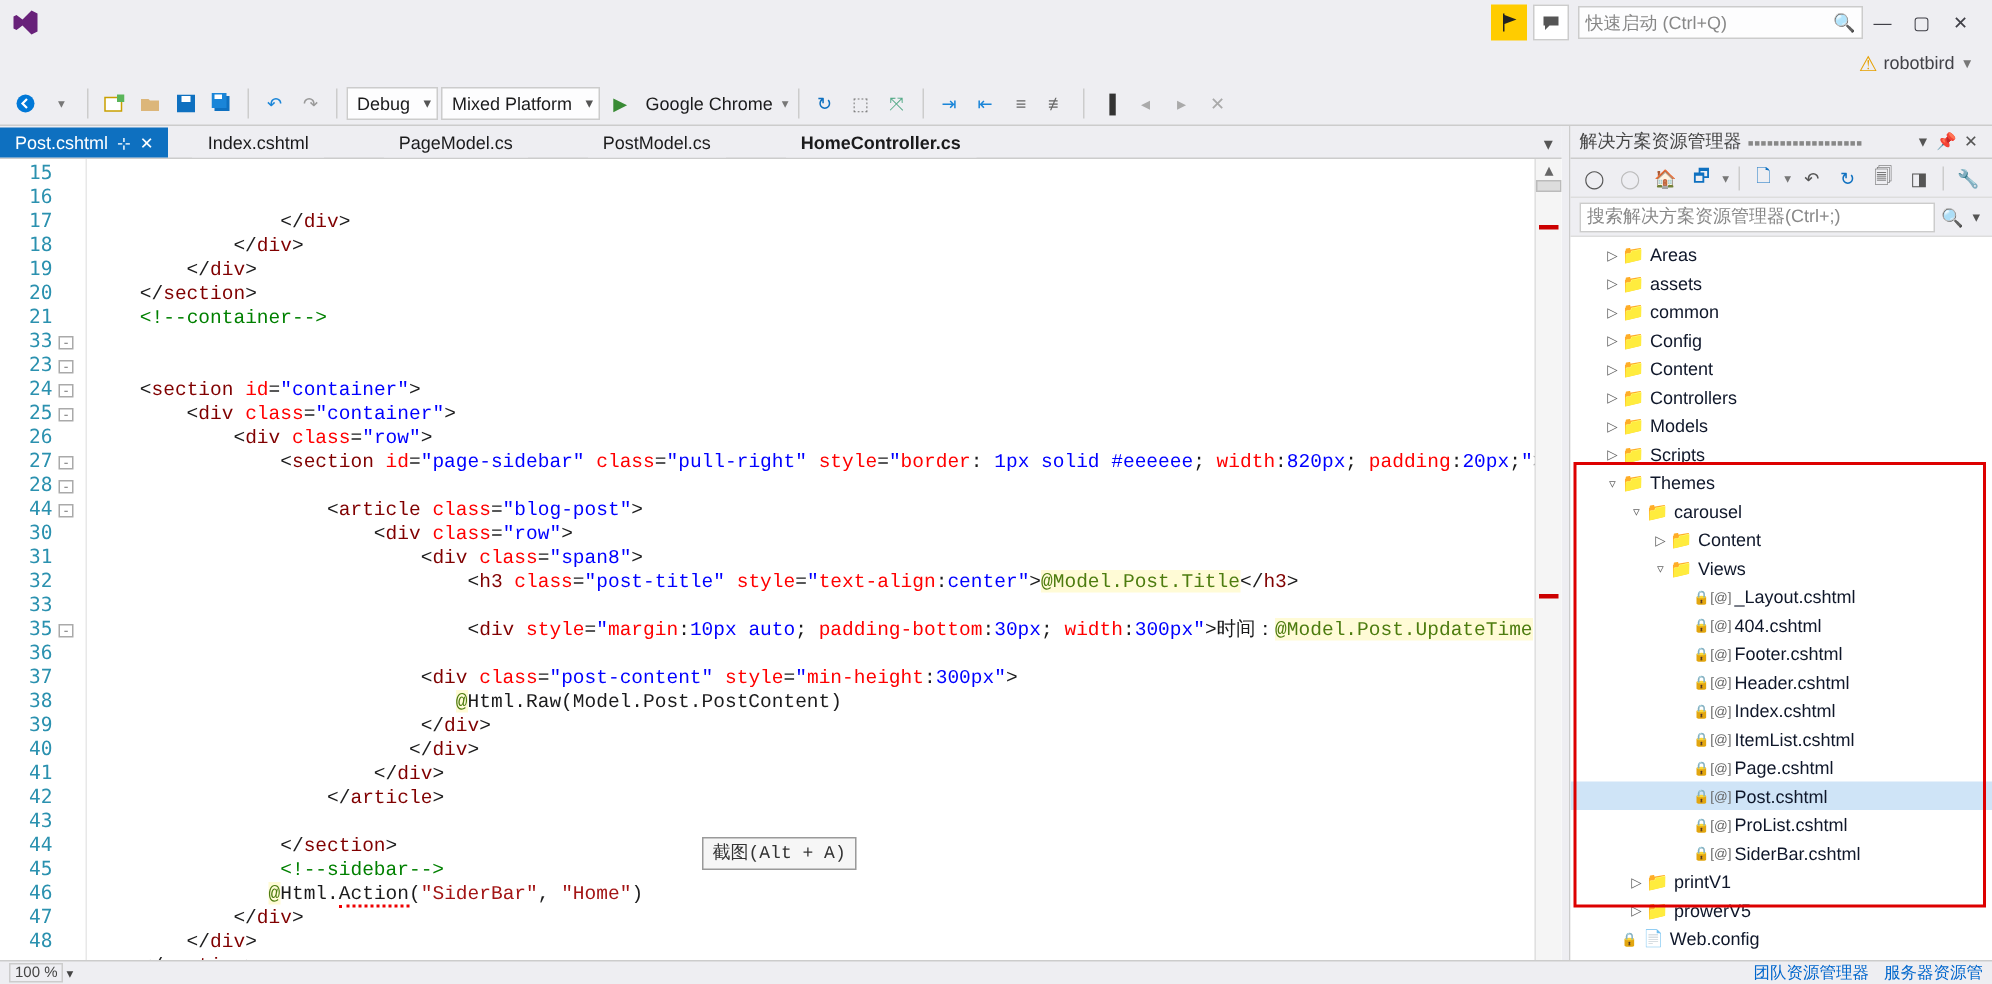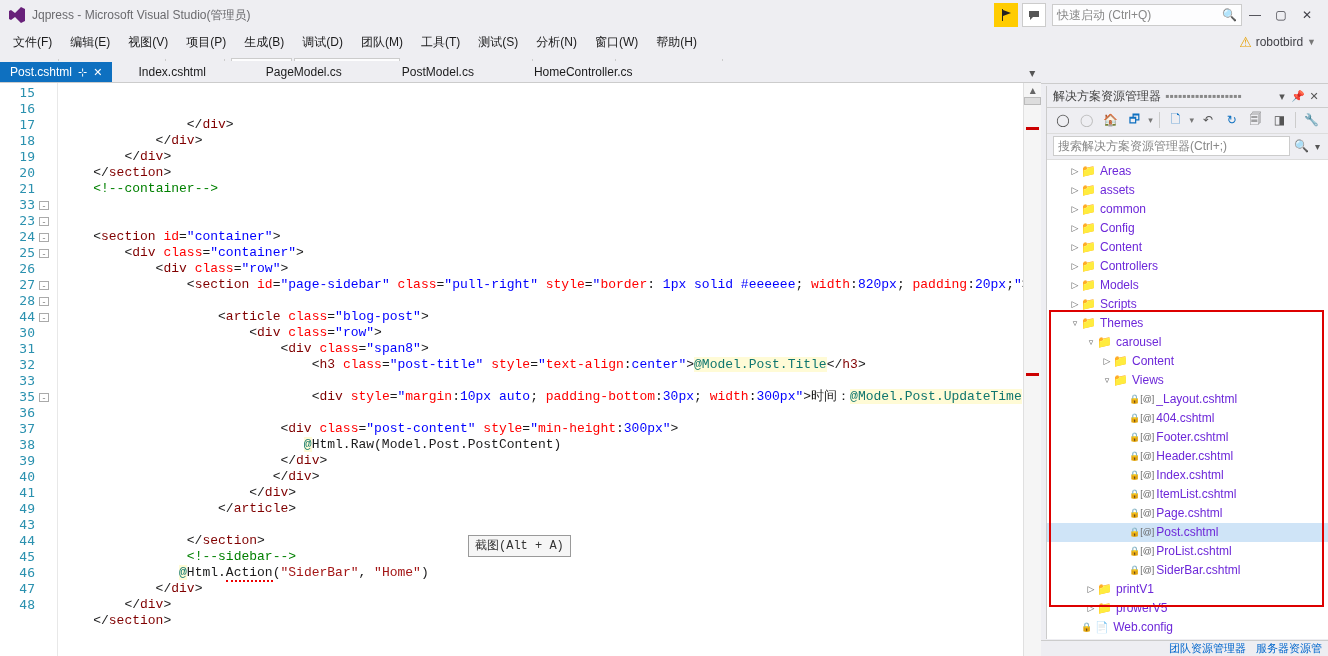--- a/index.html
+++ b/index.html
@@ -25,21 +25,21 @@
   
   .toolbar { height: 30px; background: #eeeef2; display: flex; align-items: center; padding: 0 6px; gap: 2px; border-bottom:1px solid #ccc; }
   .toolbar .tb-btn { min-width: 22px; height: 22px; display: flex; align-items: center; justify-content: center; padding: 0 3px; }
   .toolbar .sep { width:1px; height:20px; background:#ccc; margin:0 4px; }
   .toolbar select, .toolbar .combo { height: 22px; background:#fdfdfe; border:1px solid #ccc; padding:0 18px 0 6px; display:flex; align-items:center; font-size:12px; position:relative; }
   .toolbar .combo::after { content:"▾"; position:absolute; right:4px; color:#555; font-size:10px; }
   .toolbar .run-btn { color:#388a34; }
   .toolbar .run-lbl { padding:0 4px; }
 
   
-  .workspace { display: flex; height: 556px; align-items: center; }
+  .workspace { display: flex; height: 556px; }
 
   
   .editor-panel { flex: 1 1 auto; display:flex; flex-direction:column; background:#fff; min-width:0; }
   .doc-tabs { height: 22px; background:#eeeef2; display:flex; align-items:flex-end; border-bottom:1px solid #ccc; position:relative; }
   .doc-tab { padding: 3px 10px; font-size:12px; color:#1b1b1c; background:#eeeef2; white-space:nowrap; }
   .doc-tab.active { background:#0e70c0; color:#fff; display:flex; align-items:center; gap:6px; }
   .doc-tab.active .pin, .doc-tab.active .close { color:#fff; font-size:11px; }
   .doc-tabs .tabs-right { margin-left:auto; display:flex; }
   .doc-tabs .tabs-right .tb-btn { width:18px; height:18px; display:flex; align-items:center; justify-content:center; color:#555; }
 
@@ -47,21 +47,21 @@
   .splitter-vert { width:5px; background:#eeeef2; cursor:col-resize; }
   .gutter { width:58px; background:#fff; color:#2b91af; text-align:right; padding:2px 8px 2px 2px; font-family:Consolas,monospace; font-size:13px; line-height:16px; border-right:1px solid #e8e8e8; }
   .gutter .ln { height:16px; display:flex; justify-content:flex-end; align-items:center; gap:4px; }
   .gutter .fold { color:#808080; font-size:9px; width:10px; display:inline-block; text-align:center; border:1px solid #aaa; line-height:8px; height:9px; }
   .code { flex:1; font-family:Consolas,"Courier New",monospace; font-size:13px; line-height:16px; padding:2px 0 2px 4px; white-space:pre; overflow:auto; position:relative; }
   .code-line { height:16px; }
   .c-tag { color:#800000; }
   .c-attr { color:#ff0000; }
   .c-val { color:#0000ff; }
   .c-com { color:#008000; }
-  .c-razor { background:#fffbd6; color:#0f766e;font-family:Liberation Mono, monospace; }
+  .c-razor { background:#fffbd6; color:#4d7c0f;font-family:Liberation Mono, monospace; }
   .c-str { color:#a31515; }
   .c-err { border-bottom: 2px dotted #e00; }
   .tip-box { position:absolute; left:410px; top:452px; background:#f6f6f6; border:1px solid #9a9a9a; padding:2px 6px; font-size:12px; color:#333; }
 
   .right-margin { width:18px; background:#f5f5f5; border-left:1px solid #e0e0e0; position:relative; }
   .rm-up { position:absolute; top:0; left:0; right:0; height:14px; display:flex; align-items:center; justify-content:center; color:#666;}
   .rm-mark { position:absolute; left:2px; right:2px; height:3px; background:#c00; }
   .rm-split { position:absolute; top:14px; left:0; right:0; height:8px; background:#ddd; border:1px solid #bbb; }
 
   
@@ -81,37 +81,36 @@
   .highlight-box { position:absolute; border:2px solid #d00; left:2px; right:4px; top:150px; height:297px; pointer-events:none; }
   .tree-node { display:flex; align-items:center; height:19px; padding-left:6px; white-space:nowrap; }
   .tree-node.selected { background:#cfe4f7; }
   .tw { display:inline-block; width:12px; text-align:center; color:#666; font-size:9px; }
   .tw.empty { visibility:hidden; }
   .icon { width:16px; height:16px; margin-right:3px; display:inline-flex; align-items:center; justify-content:center; font-size:11px; }
   .folder-icon { color:#dcb67a; }
   .folder-icon::before { content:"📁"; font-size:12px; filter:sepia(0.4) saturate(2) hue-rotate(-10deg); }
   .file-icon::before { content:"📄"; font-size:11px; }
   .razor-small { font-size:9px; color:#666; margin-right:2px; }
-  .node-label { color:#6d28d9; }
+  .node-label { color:#0f172a; }
 
   
   .statusbar { height:16px; background:#eeeef2; display:flex; align-items:center; padding:0 6px; font-size:11px; color:#444; border-top:1px solid #ccc; }
   .zoom { border:1px solid #ccc; padding:0 3px; font-size:10px; }
   .status-right { margin-left:auto; display:flex; gap:10px; color:#0066cc; }
 </style>
 </head>
 <body>
 
 <div class="titlebar">
   <span class="vs-icon">
     <svg viewBox="0 0 18 18">
         <path fill="#68217a" d="M13 1l4 2v12l-4 2-6-6-4 3-2-1V5l2-1 4 3 6-6z"></path>
       </svg>
   </span>
-  <span class="title-text">Jqpress - Microsoft Visual Studio(管理员)</span>
   <span class="spacer"></span>
   <span class="notif-icon">
     <svg width="14" height="14" viewBox="0 0 14 14">
         <path fill="#222" d="M3 1h1v12H3zM4 2l8 3-8 3z"></path>
       </svg>
   </span>
   <span class="voice-icon">
     <svg width="14" height="14" viewBox="0 0 14 14">
         <path fill="#555" d="M2 3h10v6H6l-3 3V9H2z"></path>
       </svg>
@@ -119,34 +118,20 @@
   <div class="quicklaunch">
     <span>快速启动 (Ctrl+Q)</span>
     <span class="mag">🔍</span>
   </div>
   <div class="winbtn">—</div>
   <div class="winbtn">▢</div>
   <div class="winbtn">✕</div>
 </div>
 
 <div class="menubar">
-  <div id="menu-items" style="display: flex;">
-      <div class="menu-item">文件(F)</div>
-      <div class="menu-item">编辑(E)</div>
-      <div class="menu-item">视图(V)</div>
-      <div class="menu-item">项目(P)</div>
-      <div class="menu-item">生成(B)</div>
-      <div class="menu-item">调试(D)</div>
-      <div class="menu-item">团队(M)</div>
-      <div class="menu-item">工具(T)</div>
-      <div class="menu-item">测试(S)</div>
-      <div class="menu-item">分析(N)</div>
-      <div class="menu-item">窗口(W)</div>
-      <div class="menu-item">帮助(H)</div>
-    </div>
   <div class="user-area">
     <span class="warn">⚠</span>
     <span>robotbird</span>
     <span style="font-size:9px;color:#777;">▼</span>
   </div>
 </div>
 
 <div class="toolbar">
   <div class="tb-btn">
       <svg width="14" height="14" viewBox="0 0 14 14">
@@ -243,21 +228,21 @@
     <div class="doc-tabs">
       <div id="doc-tabs-inner" style="display:flex;">
           <div class="doc-tab active">
             <span>Post.cshtml</span>
             <span class="pin">⊹</span>
             <span class="close">✕</span>
           </div>
           <div class="doc-tab" style="margin-left: 16px;">Index.cshtml</div>
           <div class="doc-tab" style="margin-left: 40px;">PageModel.cs</div>
           <div class="doc-tab" style="margin-left: 40px;">PostModel.cs</div>
-          <div class="doc-tab" style="margin-left: 40px;">HomeController.cs</div>
+          <div class="doc-tab" style="margin-left: 40px; font-weight: bold;">HomeController.cs</div>
         </div>
       <div class="tabs-right">
         <div class="tb-btn">▾</div>
       </div>
     </div>
     <div class="code-area">
       <div class="gutter" id="gutter">
           <div class="ln">
             <span>15</span>
             <span style="width:10px;display:inline-block"></span>
@@ -356,21 +341,21 @@
           </div>
           <div class="ln">
             <span>40</span>
             <span style="width:10px;display:inline-block"></span>
           </div>
           <div class="ln">
             <span>41</span>
             <span style="width:10px;display:inline-block"></span>
           </div>
           <div class="ln">
-            <span>49</span>
+            <span>42</span>
             <span style="width:10px;display:inline-block"></span>
           </div>
           <div class="ln">
             <span>43</span>
             <span style="width:10px;display:inline-block"></span>
           </div>
           <div class="ln">
             <span>44</span>
             <span style="width:10px;display:inline-block"></span>
           </div>

